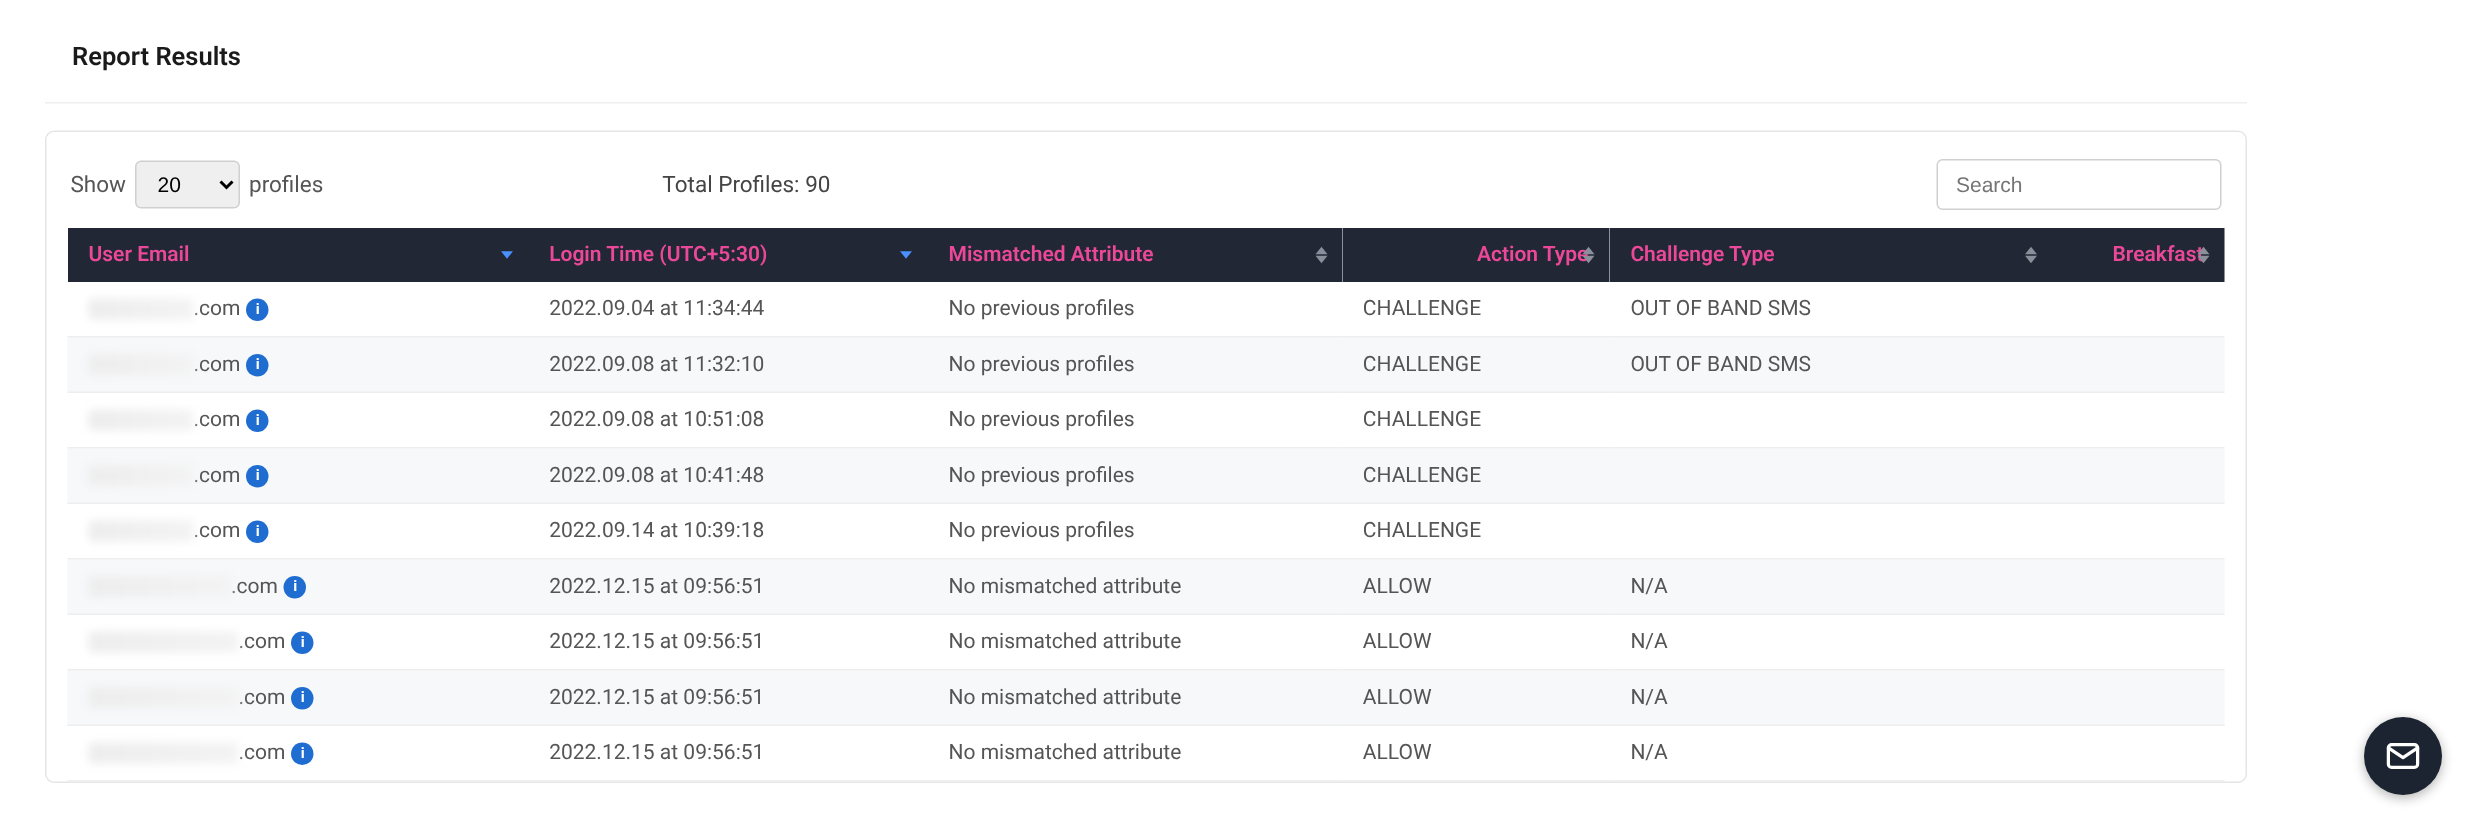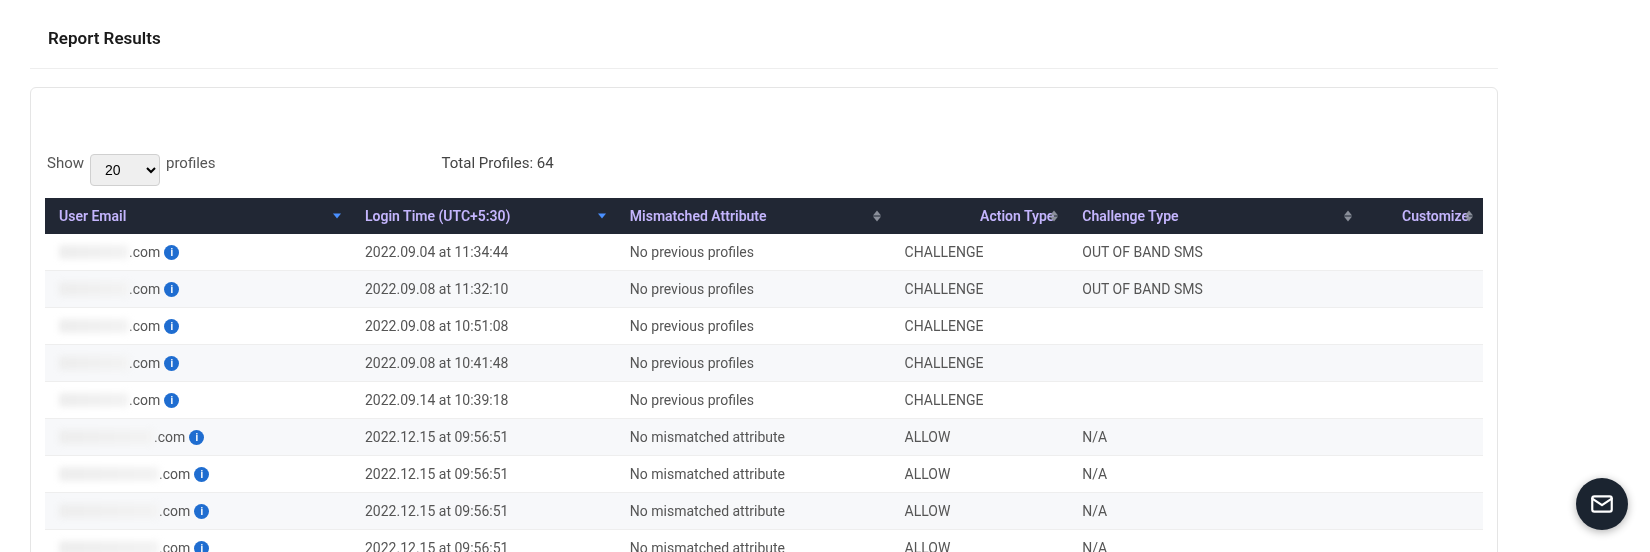--- a/index.html
+++ b/index.html
@@ -50,25 +50,24 @@
     padding: 14px 14px 0 14px;
   }
   .controls-row {
     display: flex;
     align-items: center;
     justify-content: space-between;
     padding: 4px 2px 12px 2px;
   }
   .controls-left {
     display: flex;
-    align-items: flex-start;
+    align-items: center;
     gap: 6px;
     color: #555;
     font-size: 15px;
-    margin-top: 48px;
   }
   .show-select {
     border: 1px solid #d0d0d0;
     border-radius: 4px;
     padding: 6px 10px;
     font-size: 14px;
     min-width: 70px;
   }
   .total-profiles {
     color: #444;
@@ -81,21 +80,21 @@
     padding: 8px 12px;
     font-size: 14px;
     width: 190px;
   }
   table {
     width: 100%;
     border-collapse: collapse;
   }
   thead tr {
     background: #212734;
-    color: #c4b5fd;
+    color: #ec4899;
   }
   thead th {
     text-align: left;
     padding: 10px 14px;
     font-weight: 600;
     font-size: 14px;
     position: relative;
   }
   tbody tr {
     border-bottom: 1px solid #eee;
@@ -185,22 +184,23 @@
   <div class="header-row">
     <div class="page-title">Report Results</div>
   </div>
 
   <div class="card">
     <div class="controls-row">
       <div class="controls-left">
         <span>Show</span>
         <select class="show-select" id="page-size-select"><option value="10">10</option><option value="20" selected="">20</option><option value="50">50</option><option value="100">100</option></select>
         <span>profiles</span>
-        <span class="total-profiles">Total Profiles: 64</span>
+        <span class="total-profiles">Total Profiles: 90</span>
       </div>
+      <input class="search-input" type="text" placeholder="Search" style="">
     </div>
 
     <table>
       <thead>
         <tr id="thead-row">
             <th class="col-email"><span>User Email</span><span class="sort-indicator">
                 <span class="tri tri-down active"></span>
               </span></th>
             <th class="col-login"><span>Login Time (UTC+5:30)</span><span class="sort-indicator">
                 <span class="tri tri-down active"></span>
@@ -210,21 +210,21 @@
                 <span class="tri tri-down"></span>
               </span></th>
             <th class="col-action"><span>Action Type</span><span class="sort-indicator">
                 <span class="tri tri-up"></span>
                 <span class="tri tri-down"></span>
               </span></th>
             <th class="col-challenge"><span>Challenge Type</span><span class="sort-indicator">
                 <span class="tri tri-up"></span>
                 <span class="tri tri-down"></span>
               </span></th>
-            <th class="col-breakfast"><span>Customize</span><span class="sort-indicator">
+            <th class="col-breakfast"><span>Breakfast</span><span class="sort-indicator">
                 <span class="tri tri-up"></span>
                 <span class="tri tri-down"></span>
               </span></th>
           </tr>
       </thead>
       <tbody id="tbody">
           <tr>
             <td>
               <span class="email-cell">
                 <span class="blurred" style="width: 70px;"></span>

